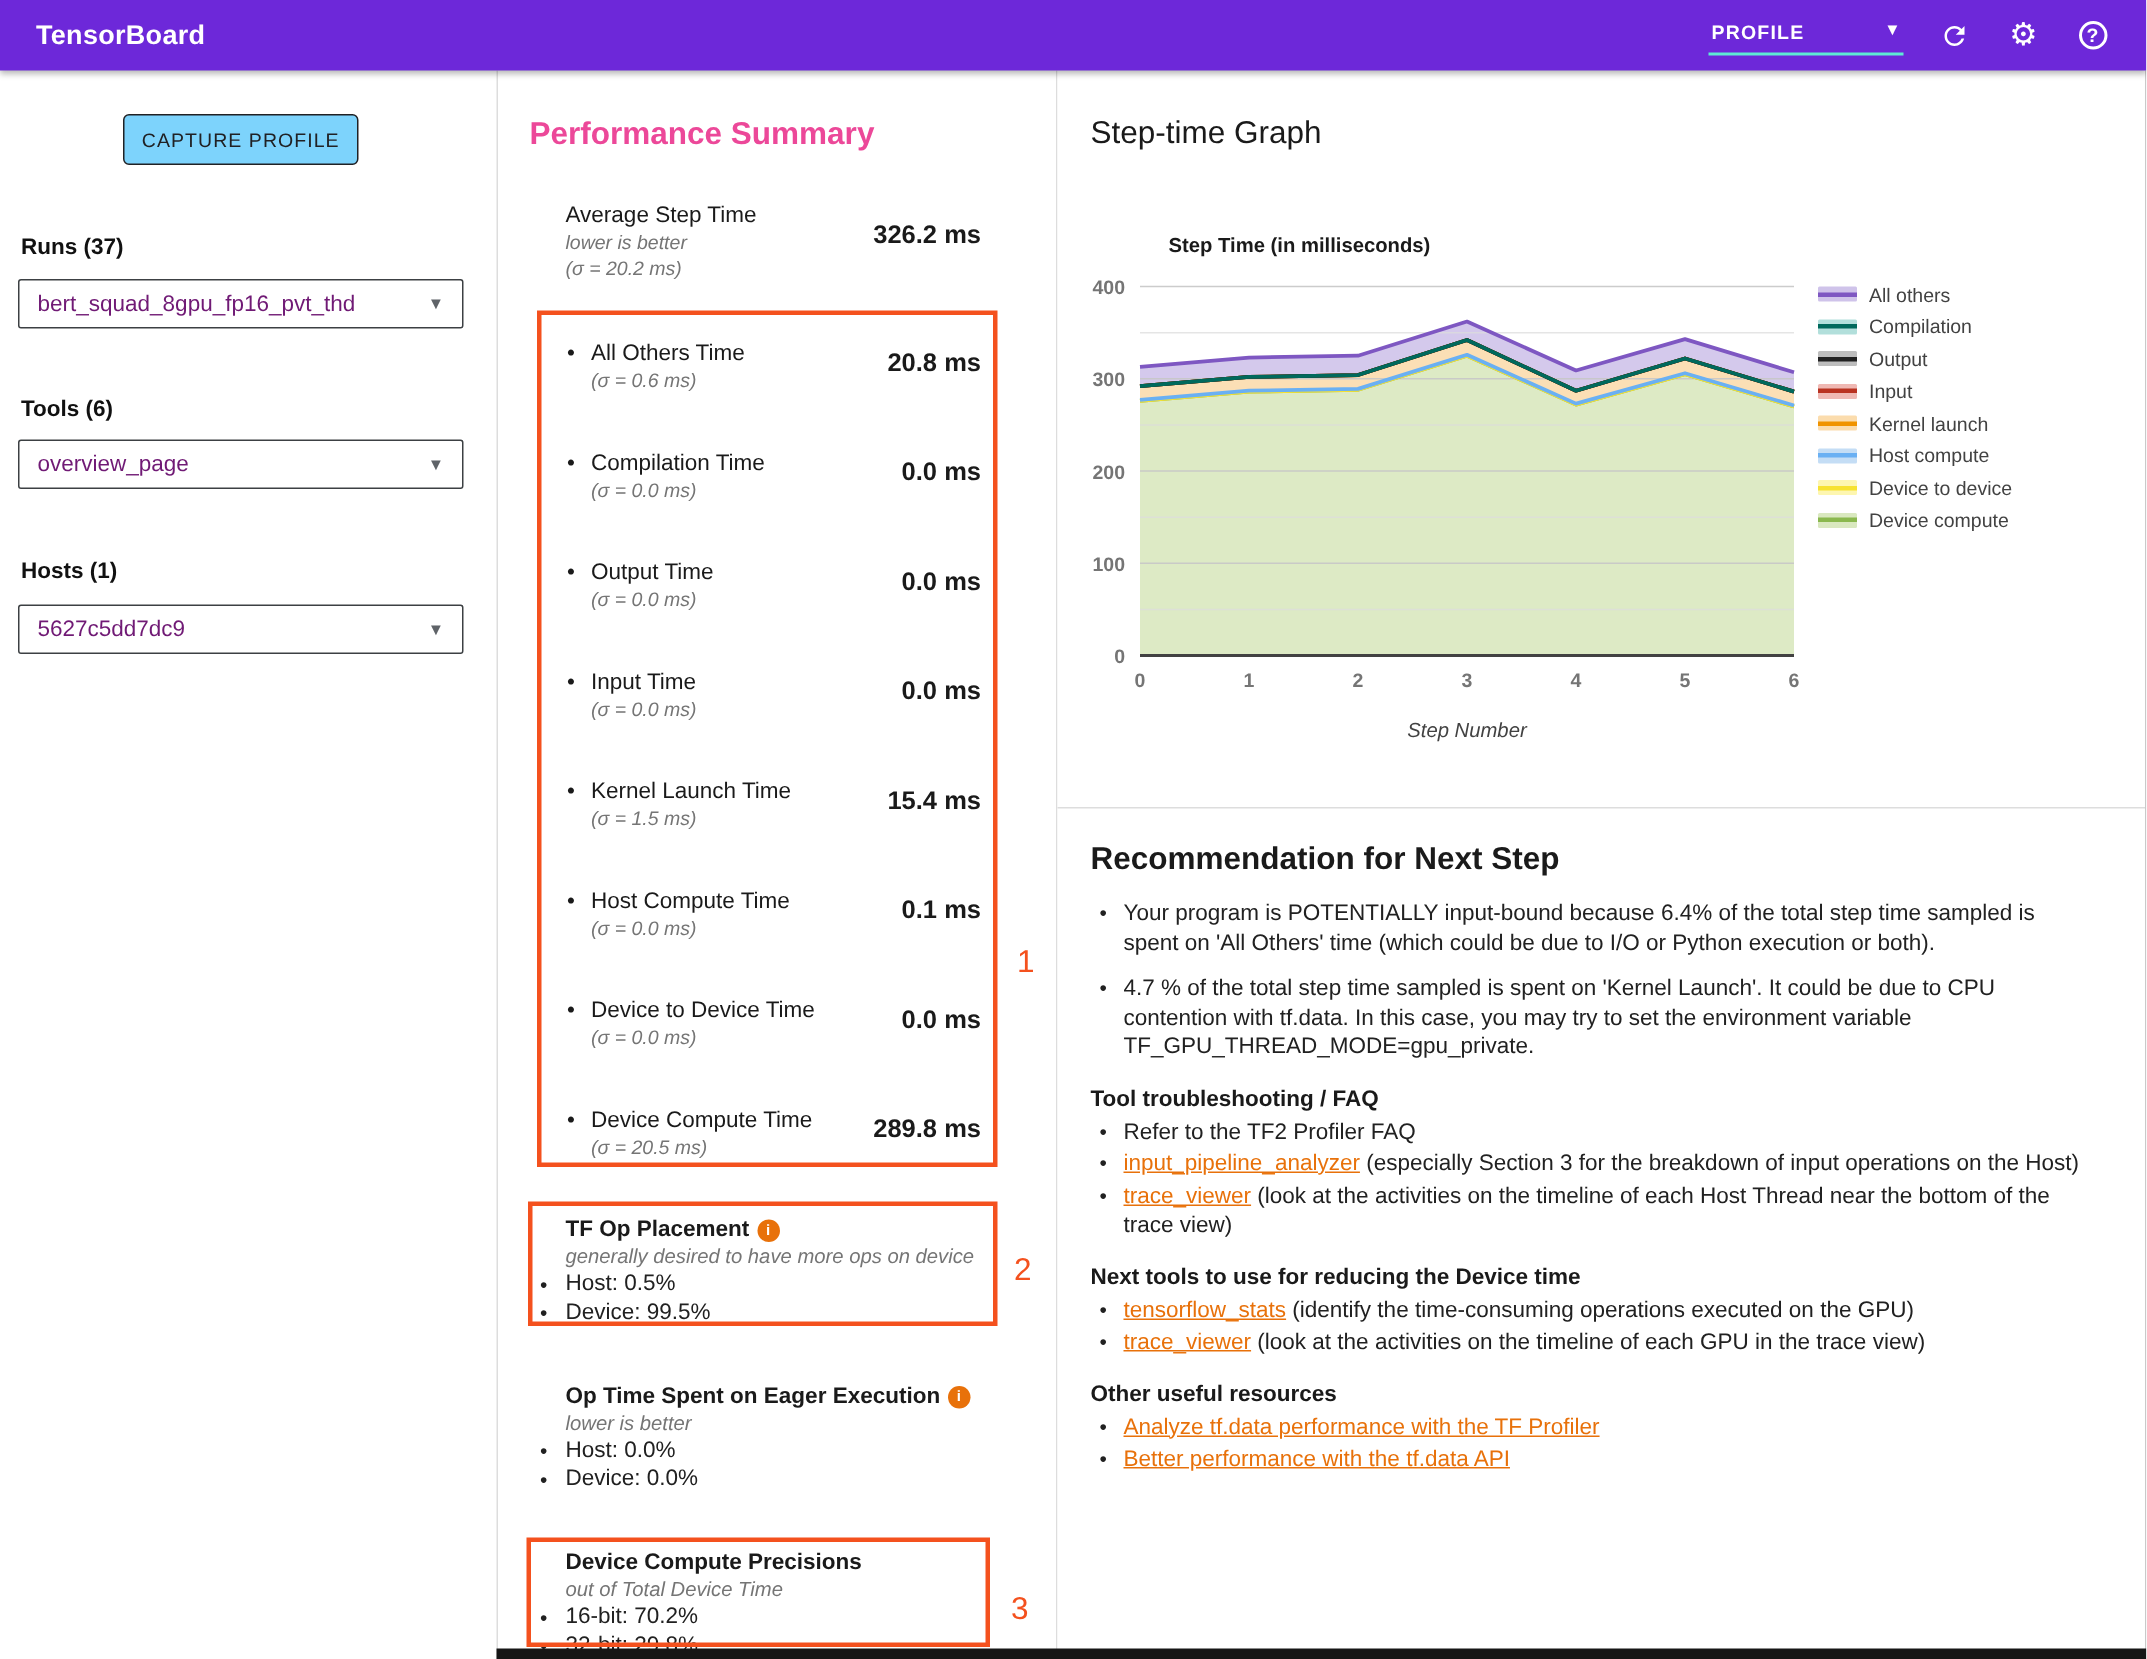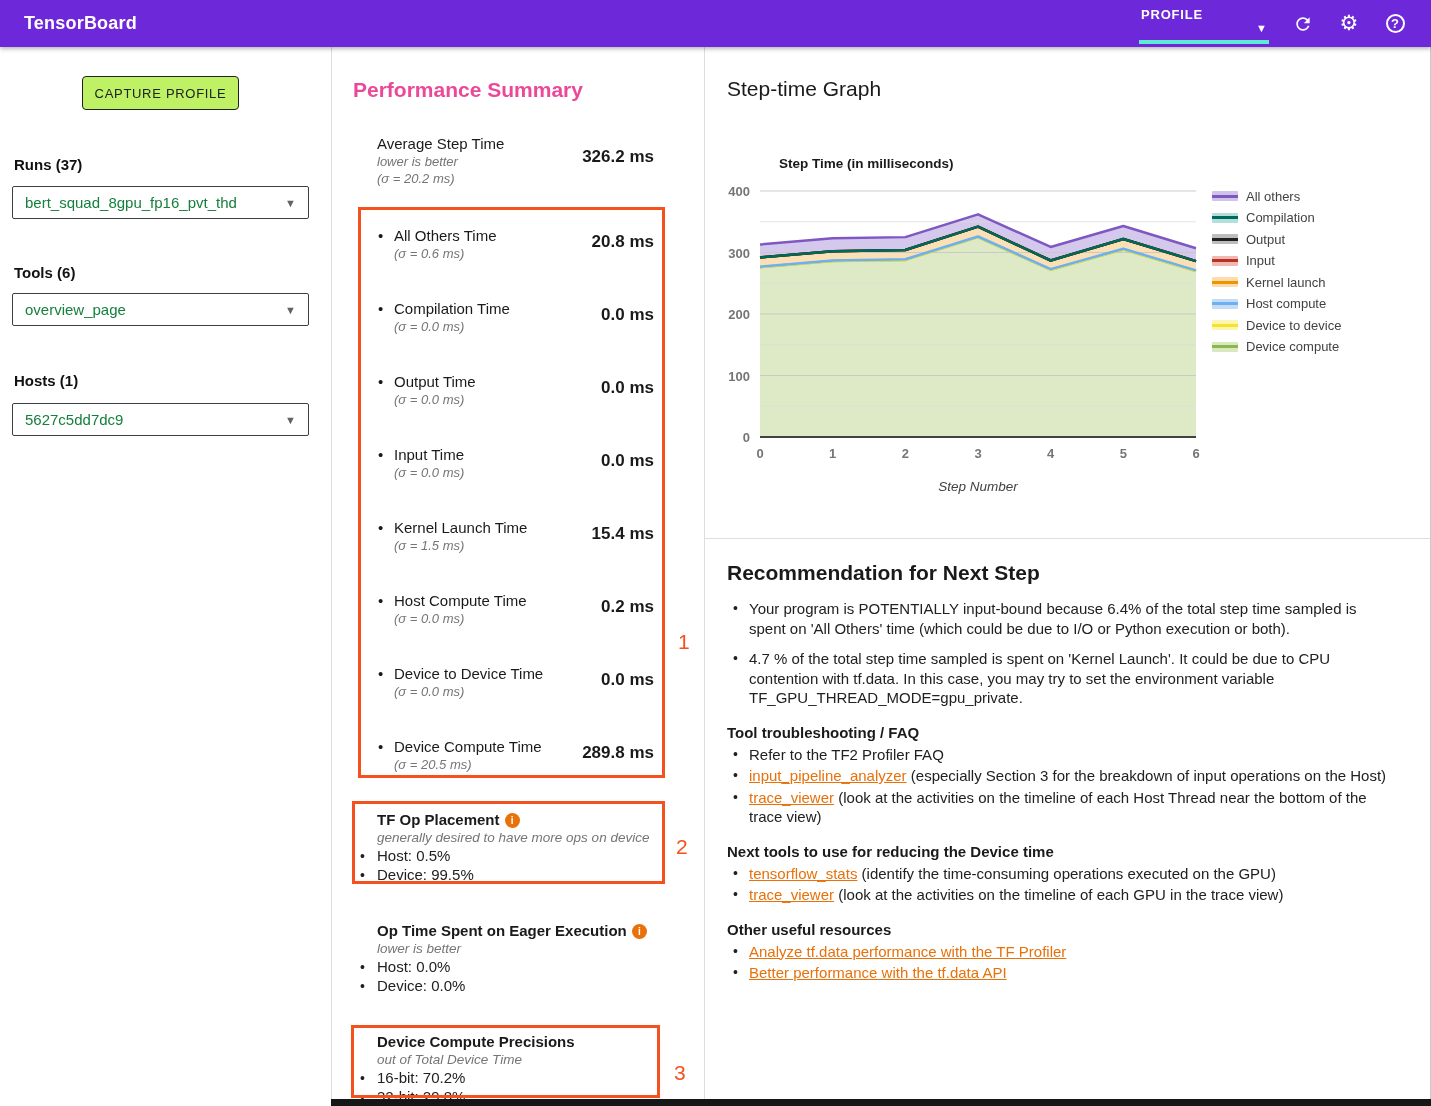--- a/index.html
+++ b/index.html
@@ -5,38 +5,38 @@
   * { margin:0; padding:0; box-sizing:border-box; }
   html,body { background:#fff; }
   body { font-family:"Liberation Sans", sans-serif; color:#212121; }
   .page { position:relative; width:1431px; height:1106px; overflow:hidden; background:#fff; }
 
   
   .topbar { position:absolute; left:0; top:0; width:100%; height:47px; background:#6d28d9;
             display:flex; align-items:center; padding:0 24px; box-shadow:0 2px 4px rgba(0,0,0,.28); z-index:10; }
   .app-title { color:#fff; font-size:18px; font-weight:700; letter-spacing:.2px; }
   .topbar-right { margin-left:auto; display:flex; align-items:center; gap:22px; }
-  .nav-select { display:flex; align-items:flex-start; width:130px; border-bottom:4px solid #5eead4;
-                padding:4px 2px 6px 2px; cursor:pointer;flex-direction:column; }
+  .nav-select { display:flex; align-items:flex-start; width:130px; border-bottom:2px solid #5eead4;
+                padding:4px 2px 6px 2px; cursor:pointer; }
   .nav-select .val { color:#fff; font-size:13px; font-weight:700; letter-spacing:.8px; }
   .nav-select .caret { margin-left:auto; color:#fff; font-size:11px; }
   .tb-icon { width:24px; height:24px; display:flex; align-items:center; justify-content:center; cursor:pointer; }
   .help-circle { width:19px; height:19px; border:2px solid #fff; border-radius:50%; color:#fff;
                  font-size:13px; font-weight:700; display:flex; align-items:center; justify-content:center; }
   .gear-glyph { color:#fff; font-size:21px; line-height:1; font-family:"DejaVu Sans", sans-serif; }
 
   
   .sidebar { position:absolute; left:0; top:47px; width:331px; bottom:0; background:#fff; }
-  .capture-btn { position:absolute; left:82px; top:29px; width:157px; height:34px; background:#bef264;
+  .capture-btn { position:absolute; left:82px; top:29px; width:157px; height:34px; background:#7dd3fc;
                  border:1px solid #202124; border-radius:4px; font-family:inherit; font-size:13px;
                  font-weight:500; letter-spacing:.7px; color:#202124; cursor:pointer; }
   .side-label { position:absolute; left:14px; font-size:15px; font-weight:700; color:#111; }
   .side-select { position:absolute; left:12px; width:297px; height:33px; border:1px solid #3c4043;
                  border-radius:2px; display:flex; align-items:center; padding:0 12px; cursor:pointer; background:#fff; }
-  .side-select .val { font-size:15px; color:#15803d; white-space:nowrap; overflow:hidden; }
+  .side-select .val { font-size:15px; color:#701a75; white-space:nowrap; overflow:hidden; }
   .side-select .caret { margin-left:auto; color:#5f6368; font-size:11px; }
 
   
   .middle { position:absolute; left:331px; top:47px; width:374px; bottom:0; background:#fff;
             border-left:1px solid #ddd; border-right:1px solid #ddd; }
   .ps-title { position:absolute; left:21px; top:31px; font-size:21px; font-weight:600; color:#ec4899; }
   .avg-row { position:absolute; left:45px; right:50px; top:88px; display:flex; }
   .m-label { font-size:15px; font-weight:400; color:#1a1a1a; line-height:18px; }
   .m-ital  { font-size:13px; font-style:italic; color:#757575; line-height:17px; }
   .m-value { margin-left:auto; font-size:17px; font-weight:700; color:#1a1a1a; white-space:nowrap; }
@@ -186,21 +186,21 @@
             <div class="m-ital">(σ = 1.5 ms)</div>
           </div>
           <div class="m-value">15.4 ms</div>
         </div>
         <div class="m-row">
           <span class="m-bullet">•</span>
           <div>
             <div class="m-label">Host Compute Time</div>
             <div class="m-ital">(σ = 0.0 ms)</div>
           </div>
-          <div class="m-value">0.2 ms</div>
+          <div class="m-value">0.1 ms</div>
         </div>
         <div class="m-row">
           <span class="m-bullet">•</span>
           <div>
             <div class="m-label">Device to Device Time</div>
             <div class="m-ital">(σ = 0.0 ms)</div>
           </div>
           <div class="m-value">0.0 ms</div>
         </div>
         <div class="m-row">

